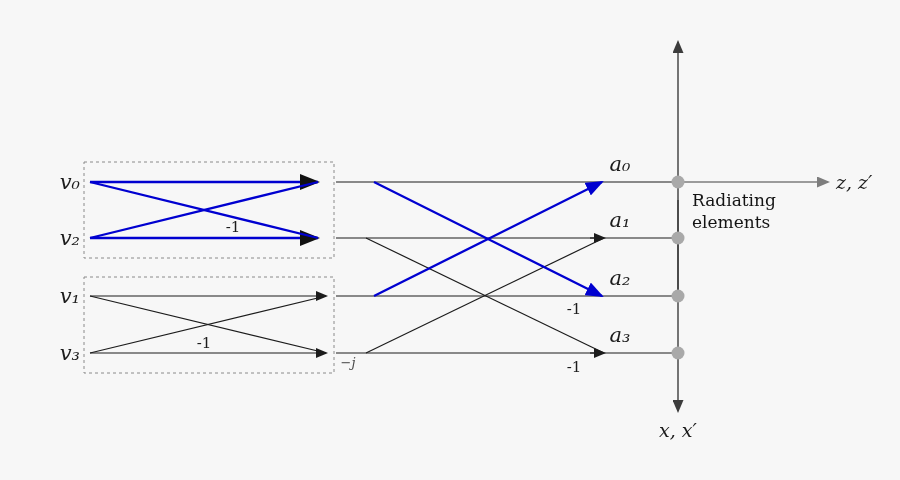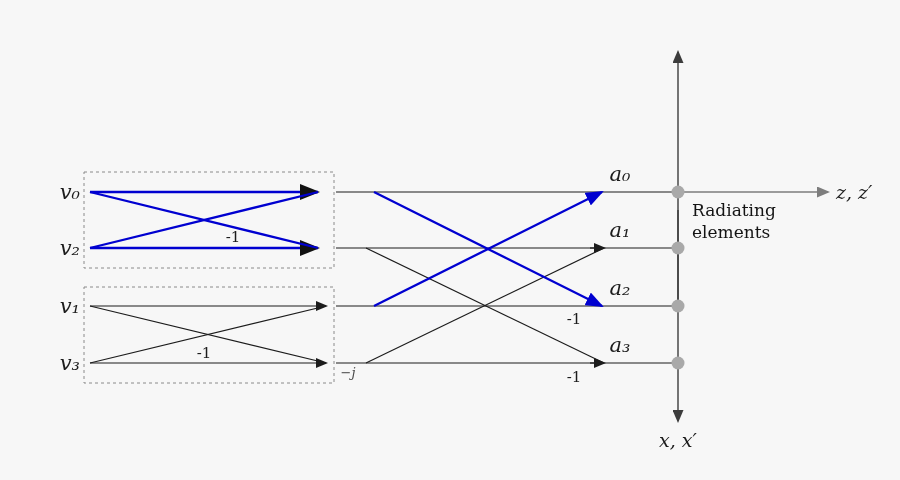--- a/index.html
+++ b/index.html
@@ -2,21 +2,21 @@
 <html><head>
 <meta charset="utf-8">
 <style>
   html,body{margin:0;padding:0;}
   body{
     width:900px;height:480px;
     background:#f7f7f7;
     font-family:"DejaVu Serif", serif;
     overflow:hidden;
   }
-  .stage{position:relative;width:900px;height:380px;margin-top:10px;}
+  .stage{position:relative;width:900px;height:380px;}
   svg{display:block;}
   .math-lbl{
     font-family:"DejaVu Serif", serif;
     font-style:italic;
     font-size:21px;
     fill:#1c1c1c;
   }
   .gain-lbl{
     font-family:"DejaVu Serif", serif;
     font-size:15px;

